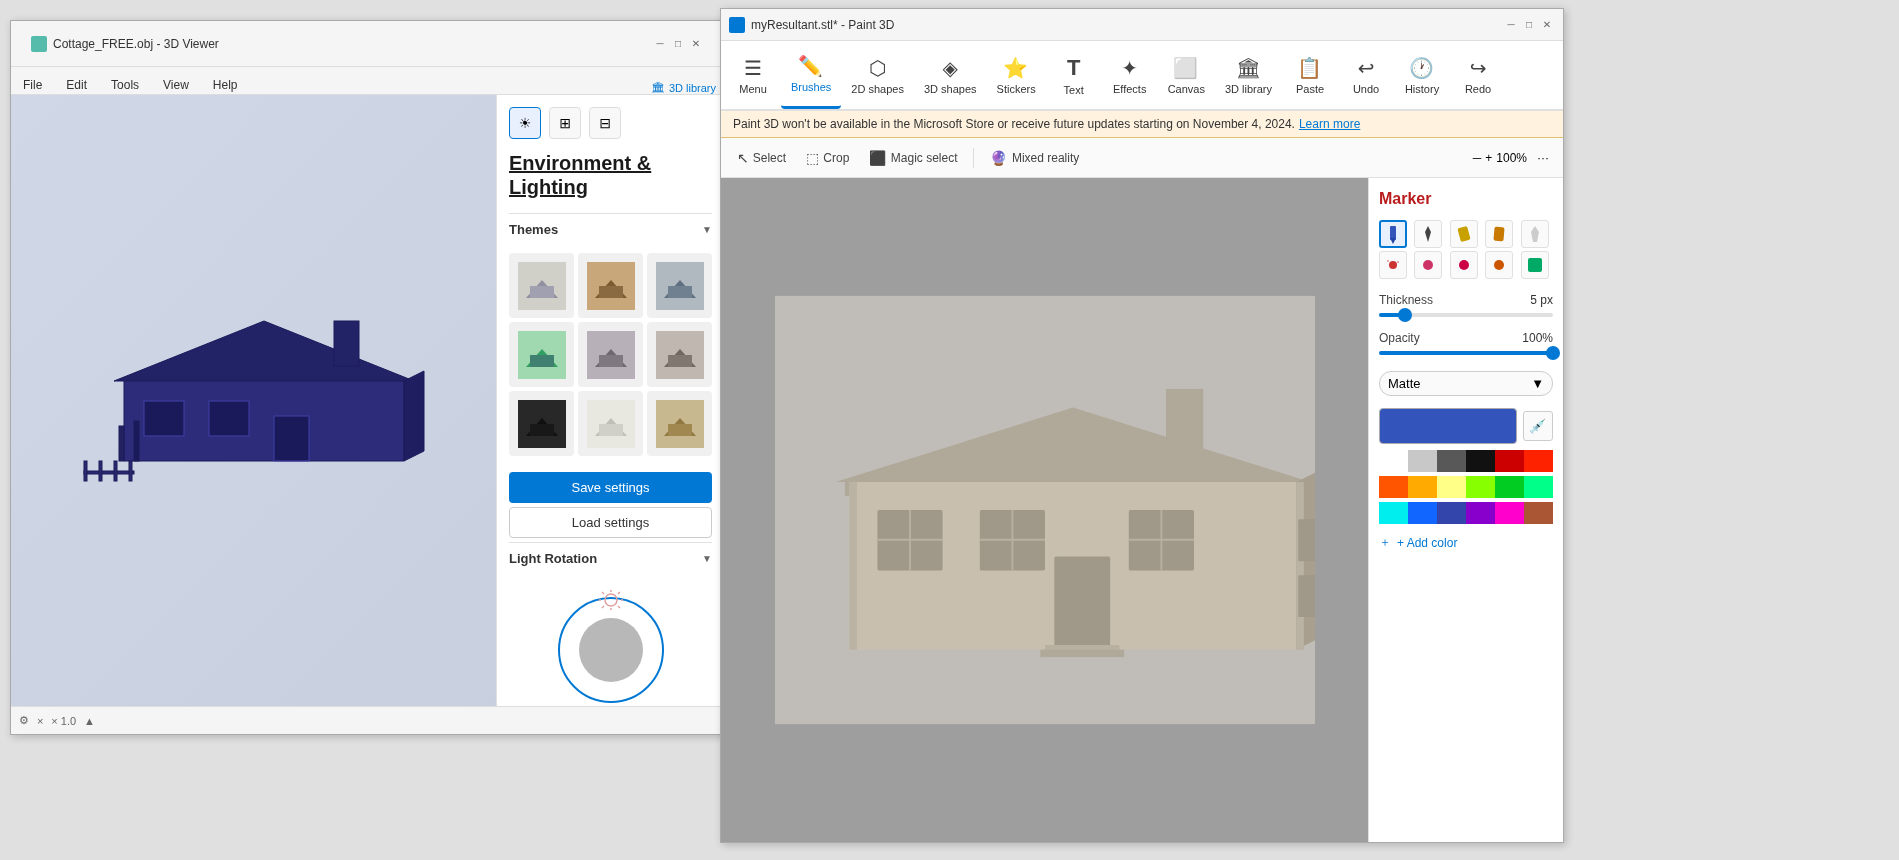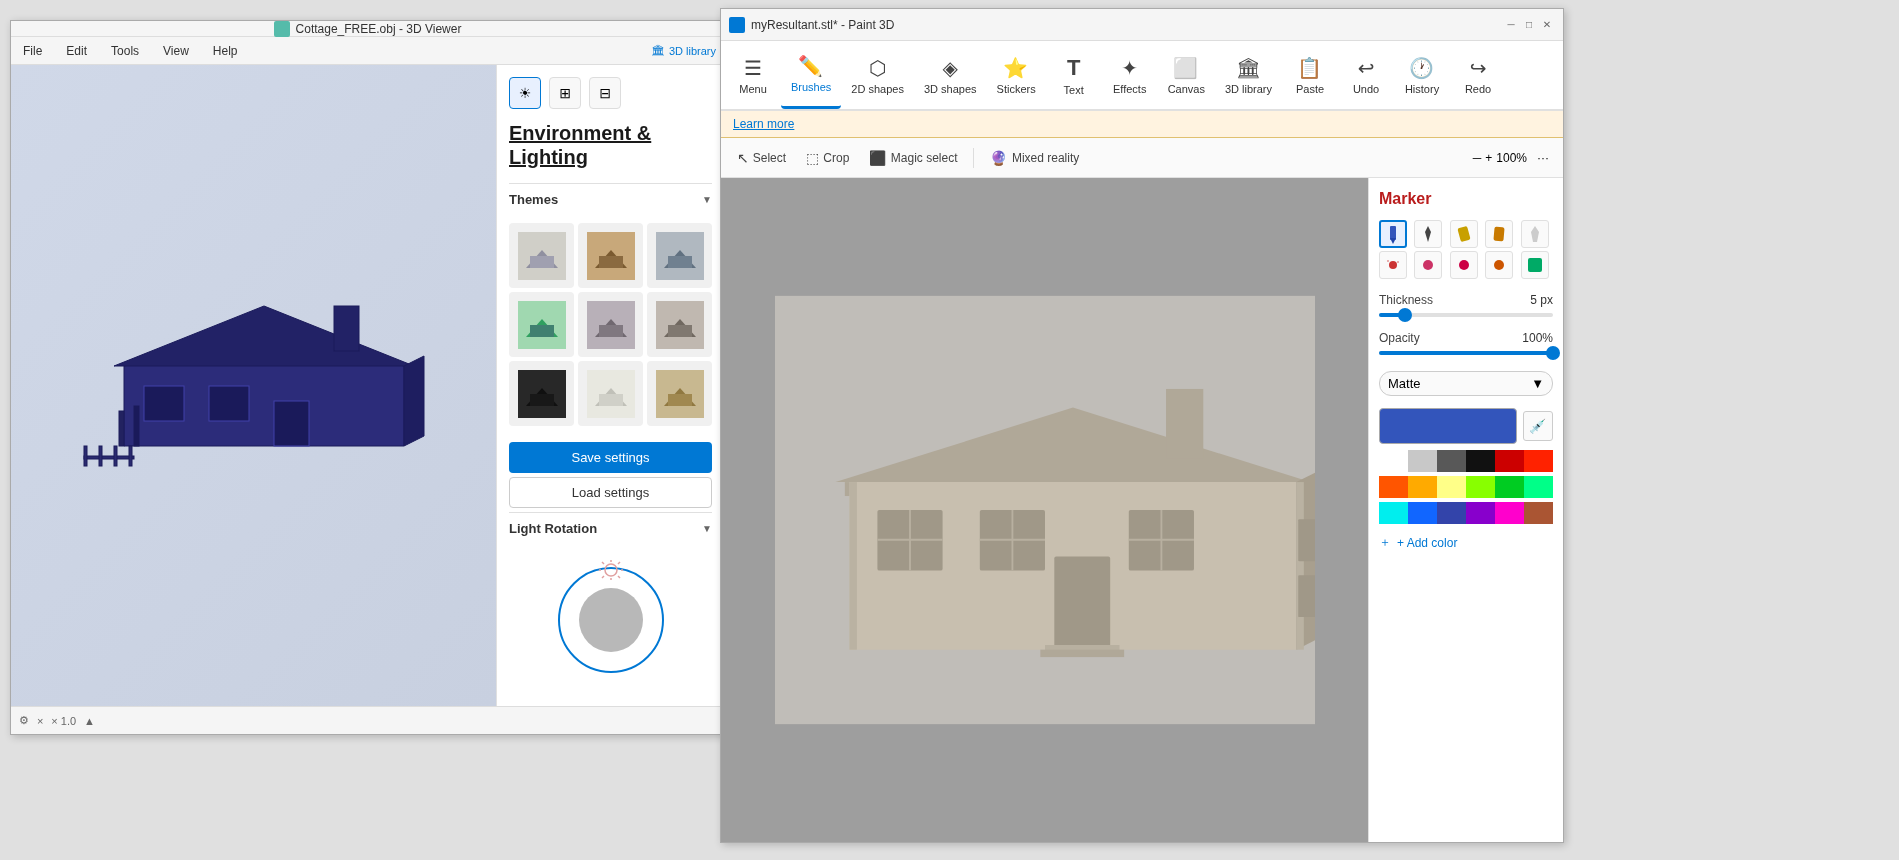--- a/index.html
+++ b/index.html
@@ -12,28 +12,27 @@
       background: #fff;
       border: 1px solid #aaa;
       position: absolute;
       top: 20px;
       left: 10px;
       display: flex;
       flex-direction: column;
       box-shadow: 2px 2px 8px rgba(0,0,0,0.2);
     }
     .window-titlebar {
-      height: 16px;
+      height: 46px;
       background: #f5f5f5;
       border-bottom: 1px solid #ddd;
       display: flex;
       align-items: center;
-      padding: 0 4px;
+      padding: 0 20px;
       justify-content: space-between;
-      flex-direction: column;
     }
     .titlebar-left {
       display: flex;
       align-items: center;
       gap: 6px;
       font-size: 12px;
       color: #333;
     }
     .titlebar-icon {
       width: 16px;
@@ -56,21 +55,21 @@
       justify-content: center;
       font-size: 10px;
       color: #666;
     }
 
     .viewer-menubar {
       height: 28px;
       background: #f5f5f5;
       border-bottom: 1px solid #ddd;
       display: flex;
-      align-items: center;
+      align-items: flex-end;
       padding: 0 8px;
       gap: 16px;
     }
     .menu-item {
       font-size: 12px;
       color: #333;
       cursor: pointer;
       padding: 2px 4px;
     }
     .viewer-lib-btn {
@@ -719,20 +718,21 @@
       <span class="toolbar-icon">🕐</span>
       <span class="toolbar-label">History</span>
     </div>
     <div class="toolbar-item">
       <span class="toolbar-icon">↪</span>
       <span class="toolbar-label">Redo</span>
     </div>
   </div>
 
   <div class="notification-bar">
+    <span>Paint 3D won't be available in the Microsoft Store or receive future updates starting on November 4, 2024.</span>
     <span class="notif-link">Learn more</span>
   </div>
 
   <div class="paint3d-action-bar">
     <div class="action-item">
       <span class="action-icon">↖</span>
       <span>Select</span>
     </div>
     <div class="action-item">
       <span class="action-icon">⬚</span>

